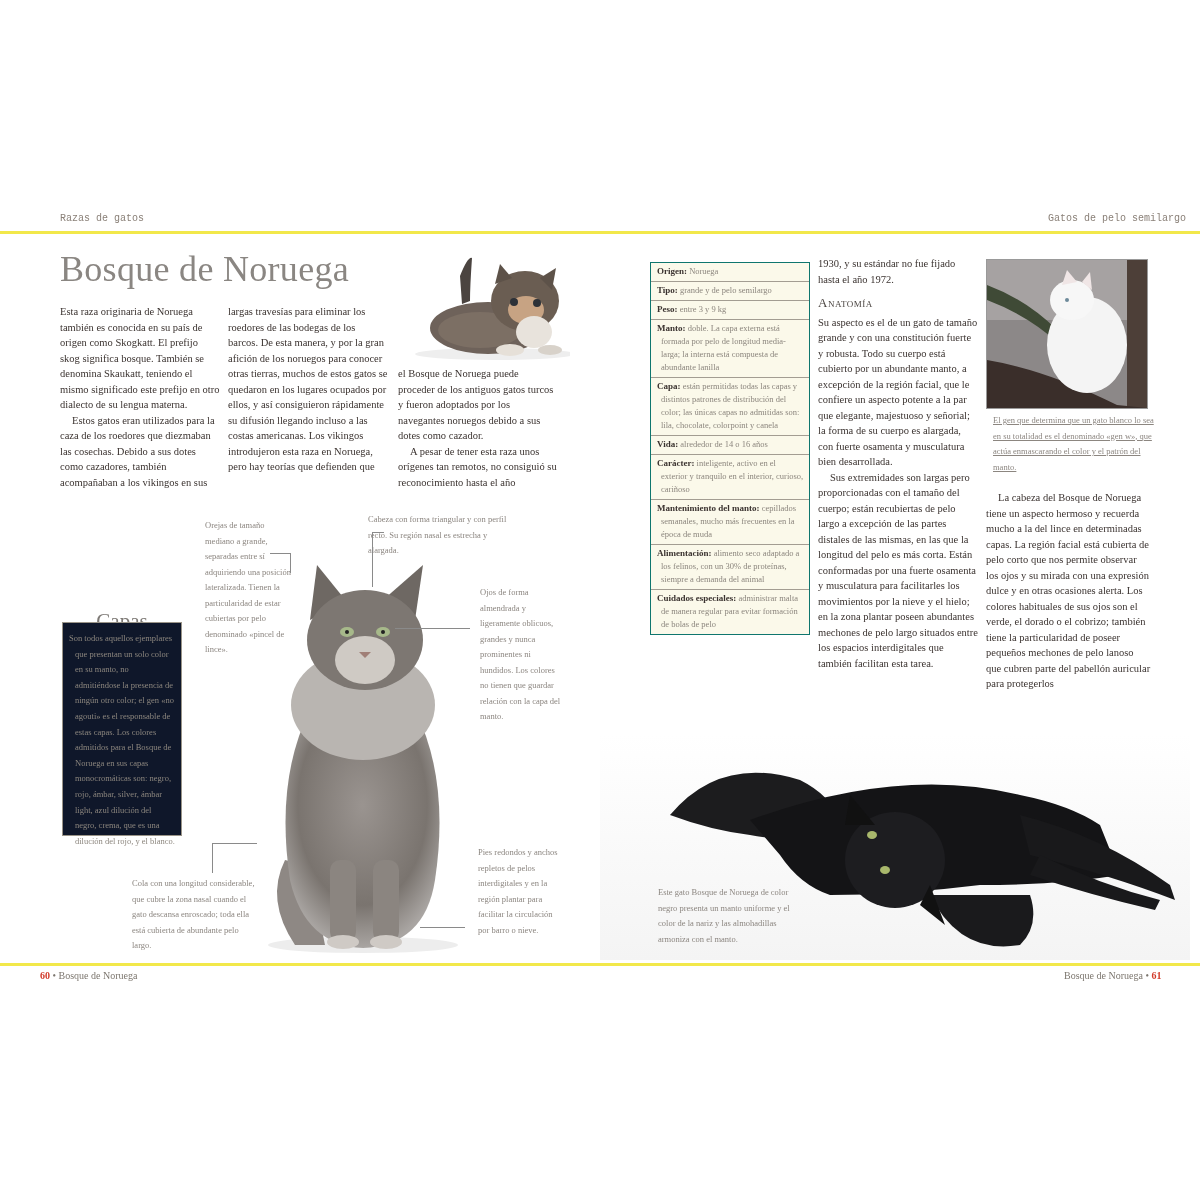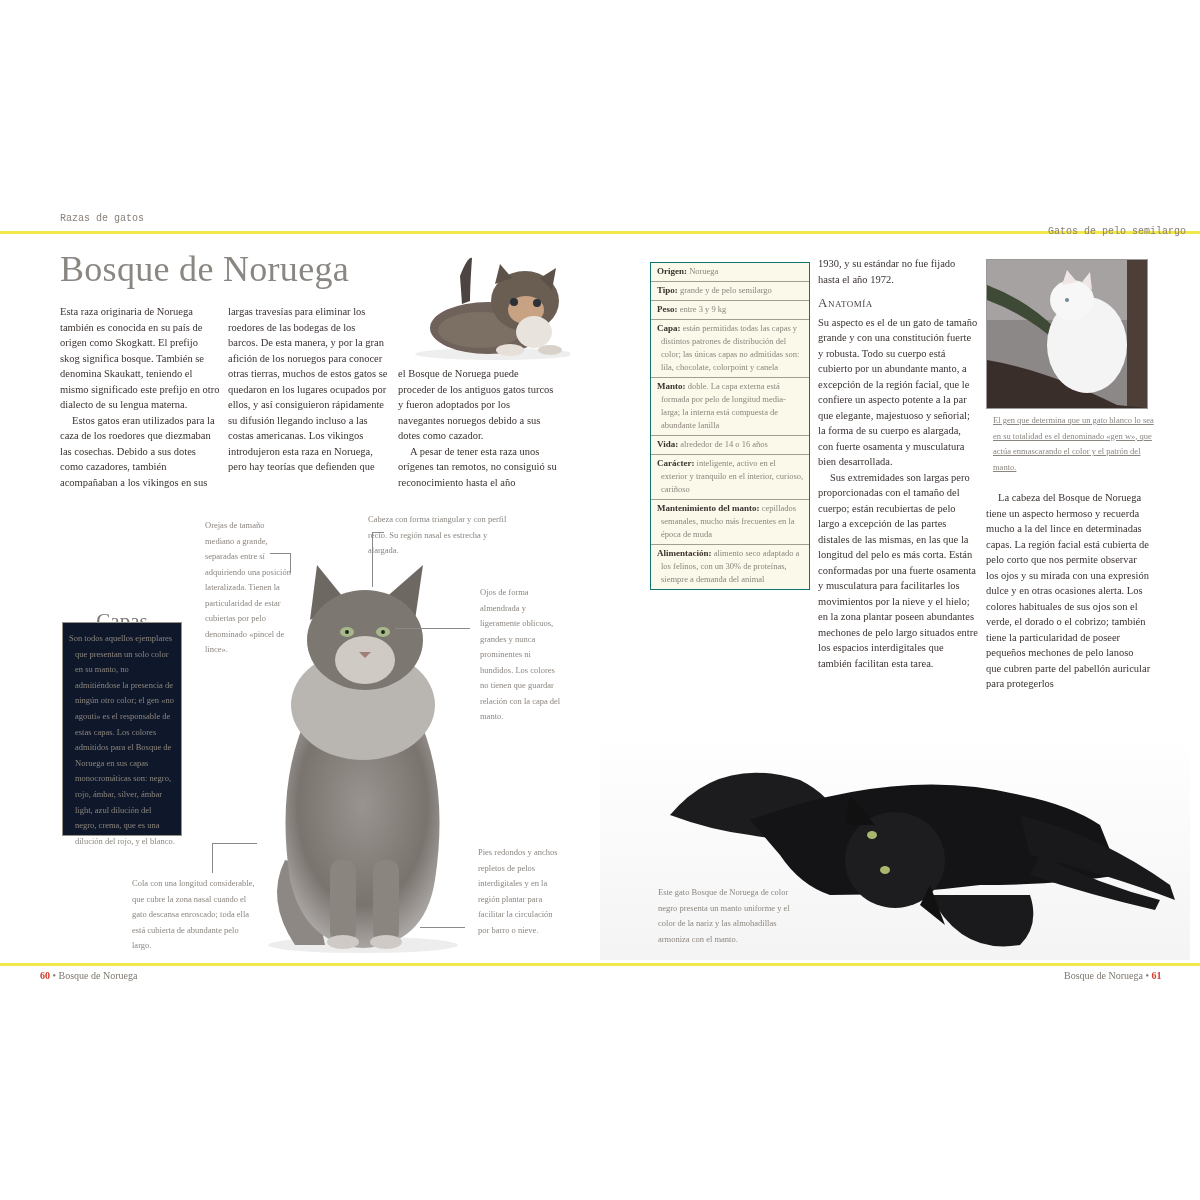--- a/index.html
+++ b/index.html
@@ -115,32 +115,33 @@
 
 <div class="abs caption" style="left:478px; top:845px; width:85px;">Pies redondos y anchos repletos de pelos interdigitales y en la región plantar para facilitar la circulación por barro o nieve.</div>
 <div class="callout-line" style="left:420px; top:927px; width:45px; height:1px;"></div>
 
 <div class="abs folio" style="left:40px; top:970px;">
   <span class="num">60</span>
   <span> • </span>
   <span>Bosque de Noruega</span>
 </div>
 
-<div class="abs running-head" style="left:1048px; top:213px;margin-top:13px;">Gatos de pelo semilargo</div>
+<div class="abs running-head" style="left:1048px; top:213px;">Gatos de pelo semilargo</div>
 
 <div class="factbox">
   <div class="fact-row"><span class="fact-key">Origen:</span> <span>Noruega</span></div>
   <div class="fact-row"><span class="fact-key">Tipo:</span> <span>grande y de pelo semilargo</span></div>
   <div class="fact-row"><span class="fact-key">Peso:</span> <span>entre 3 y 9 kg</span></div>
+  <div class="fact-row"><span class="fact-key">Manto:</span> <span>doble. La capa externa está formada por pelo de longitud media-larga; la interna está compuesta de abundante lanilla</span></div>
   <div class="fact-row"><span class="fact-key">Capa:</span> <span>están permitidas todas las capas y distintos patrones de distribución del color; las únicas capas no admitidas son: lila, chocolate, colorpoint y canela</span></div>
-  <div class="fact-row"><span class="fact-key">Manto:</span> <span>doble. La capa externa está formada por pelo de longitud media-larga; la interna está compuesta de abundante lanilla</span></div>
   <div class="fact-row"><span class="fact-key">Vida:</span> <span>alrededor de 14 o 16 años</span></div>
   <div class="fact-row"><span class="fact-key">Carácter:</span> <span>inteligente, activo en el exterior y tranquilo en el interior, curioso, cariñoso</span></div>
   <div class="fact-row"><span class="fact-key">Mantenimiento del manto:</span> <span>cepillados semanales, mucho más frecuentes en la época de muda</span></div>
   <div class="fact-row"><span class="fact-key">Alimentación:</span> <span>alimento seco adaptado a los felinos, con un 30% de proteínas, siempre a demanda del animal</span></div>
+  <div class="fact-row"><span class="fact-key">Cuidados especiales:</span> <span>administrar malta de manera regular para evitar formación de bolas de pelo</span></div>
 </div>
 
 <div class="abs body-col" style="left:818px; top:256px; width:160px;">
   <p>1930, y su estándar no fue fijado hasta el año 1972.</p>
   <div class="anat-head" style="margin:8px 0 4px 0;">Anatomía</div>
   <p>Su aspecto es el de un gato de tamaño grande y con una constitución fuerte y robusta. Todo su cuerpo está cubierto por un abundante manto, a excepción de la región facial, que le confiere un aspecto potente a la par que elegante, majestuoso y señorial; la forma de su cuerpo es alargada, con fuerte osamenta y musculatura bien desarrollada.</p>
   <p class="indent">Sus extremidades son largas pero proporcionadas con el tamaño del cuerpo; están recubiertas de pelo largo a excepción de las partes distales de las mismas, en las que la longitud del pelo es más corta. Están conformadas por una fuerte osamenta y musculatura para facilitarles los movimientos por la nieve y el hielo; en la zona plantar poseen abundantes mechones de pelo largo situados entre los espacios interdigitales que también facilitan esta tarea.</p>
 </div>
 
 <div class="photo" style="left:986px; top:259px; width:160px; height:148px; border:1px solid #999; background:#8f8b8a;">

